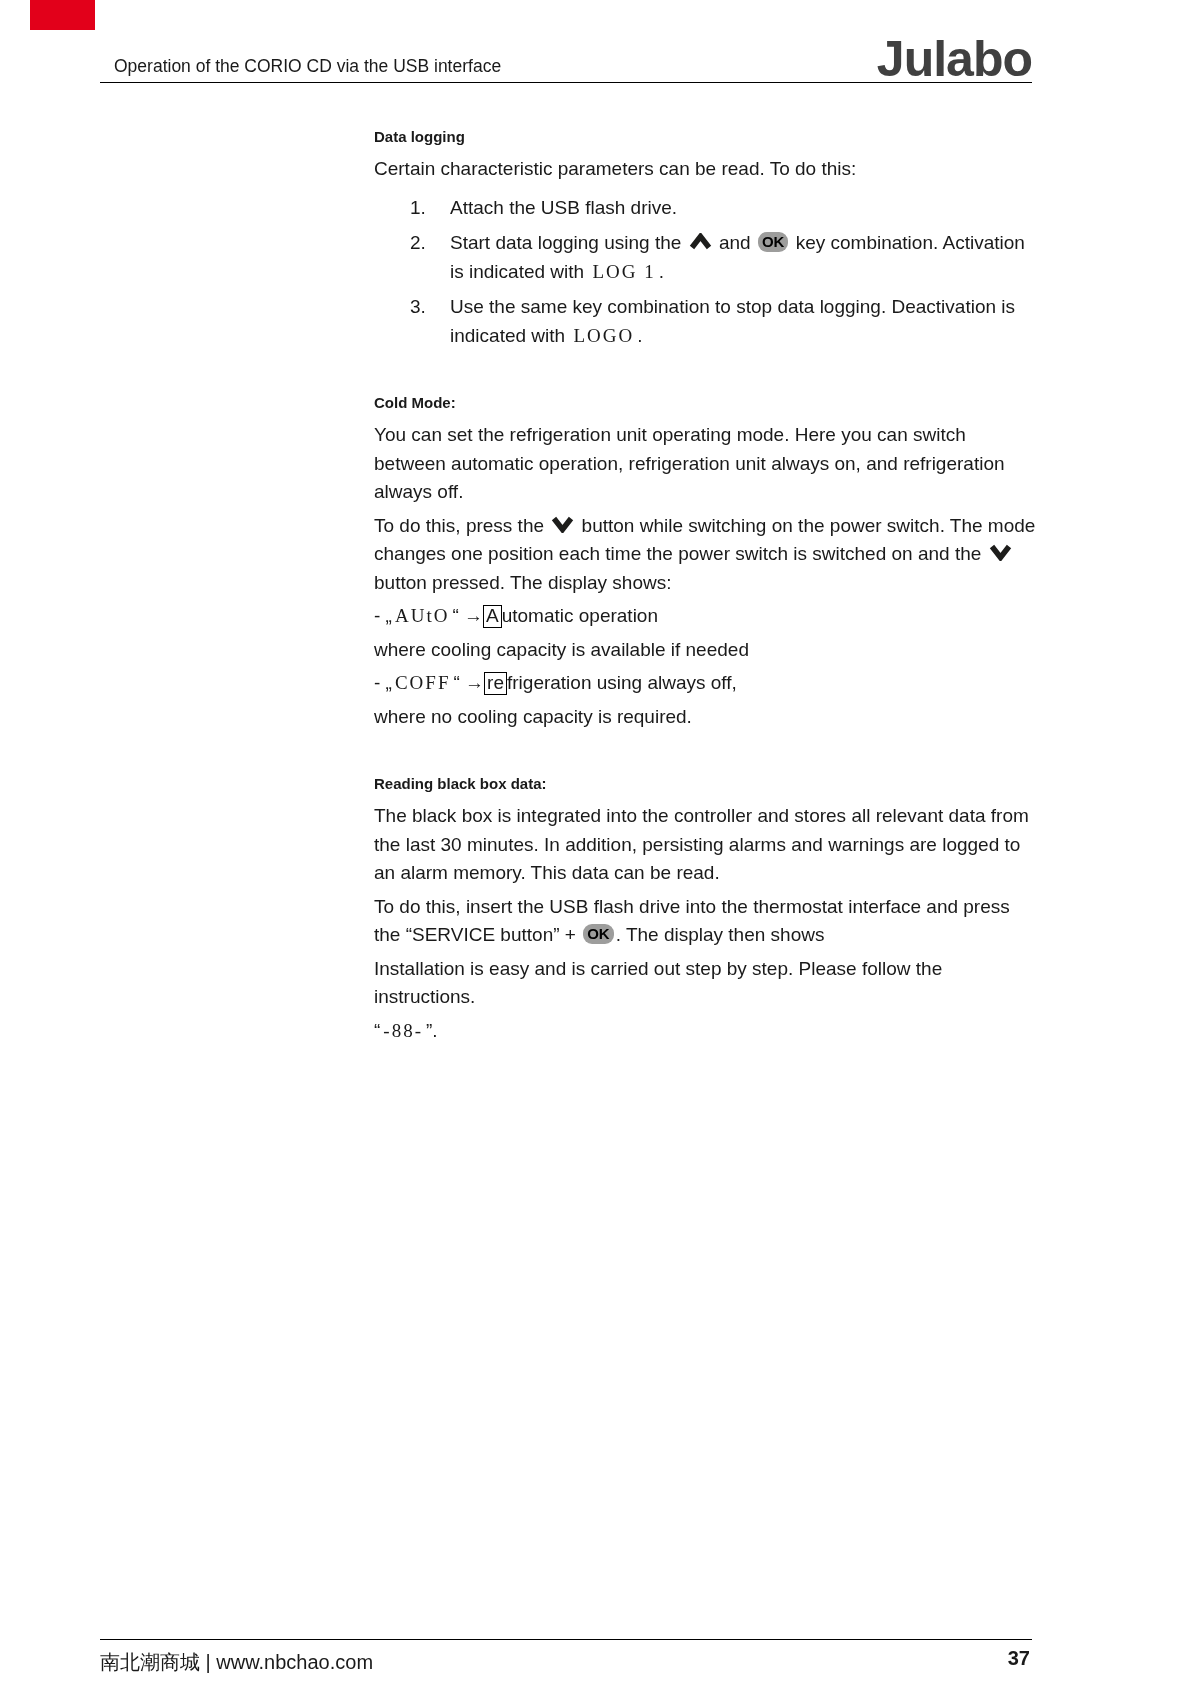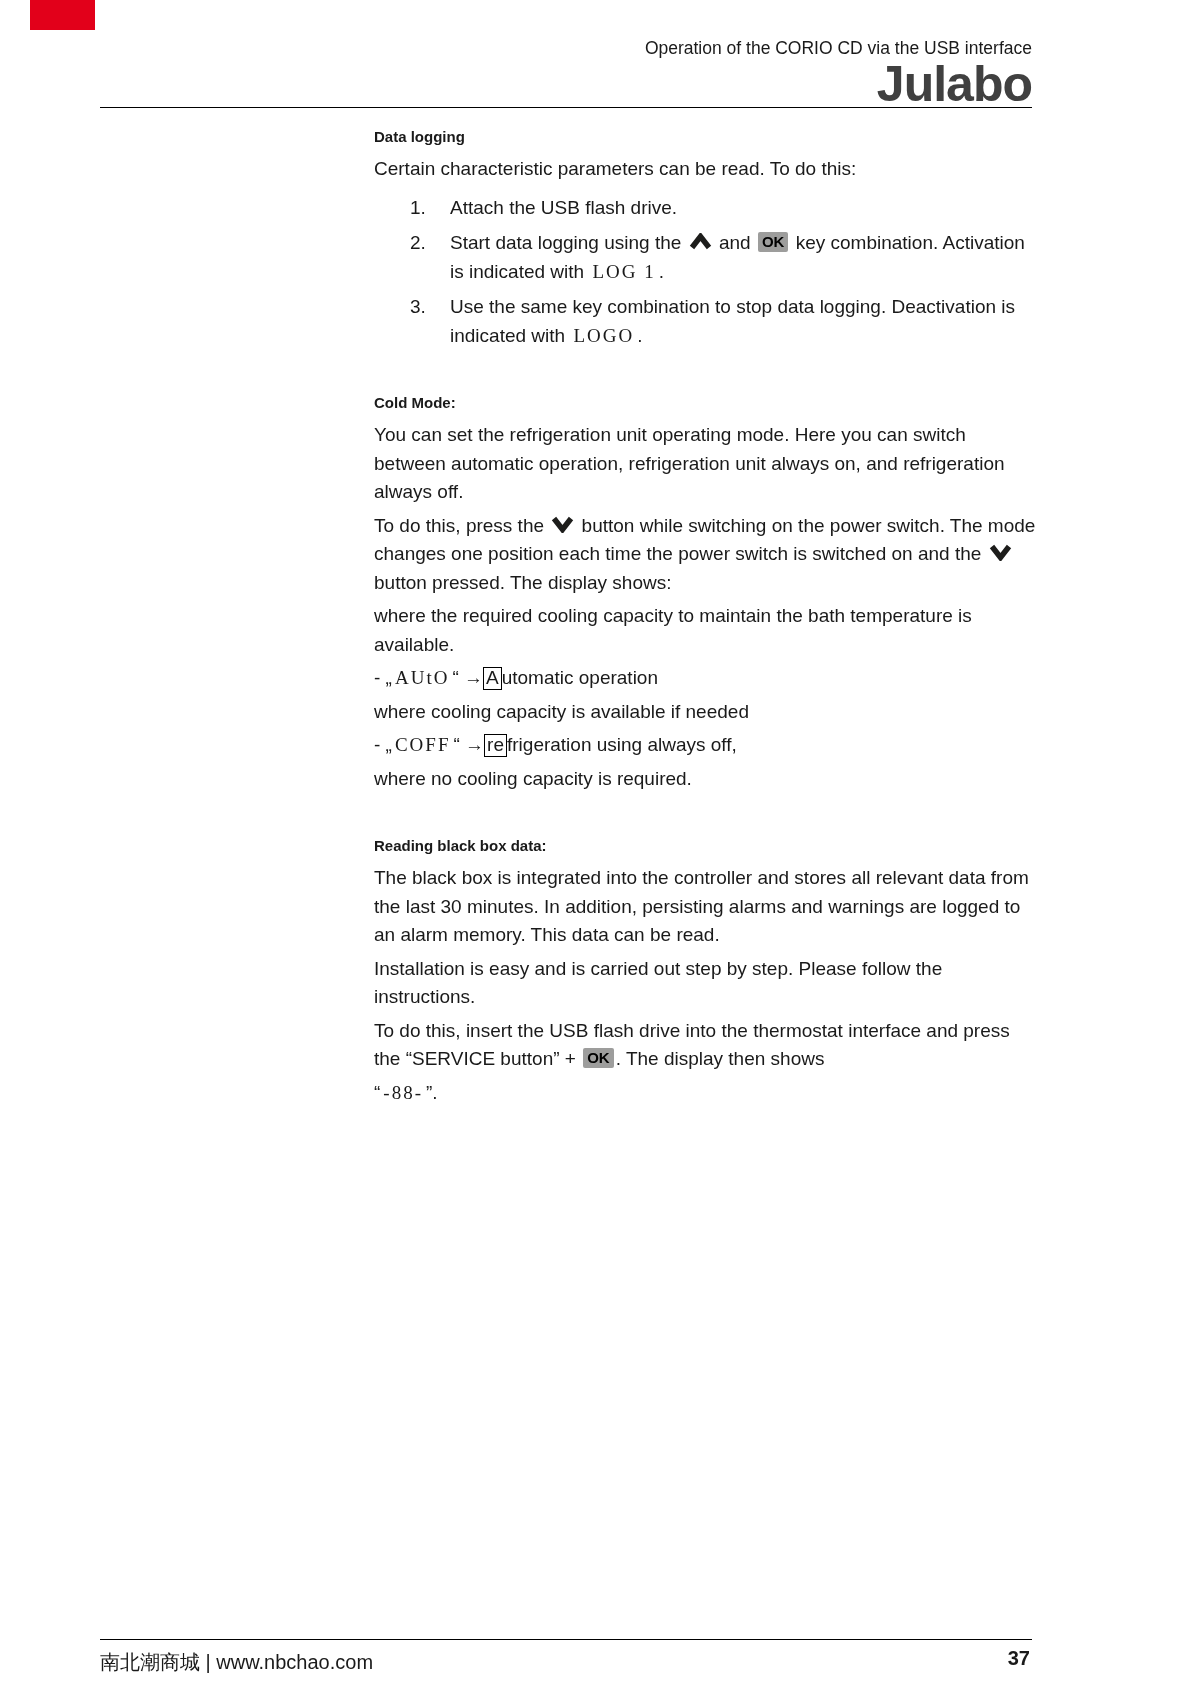--- a/index.html
+++ b/index.html
@@ -4,40 +4,40 @@
 <style>
   * { margin:0; padding:0; box-sizing:border-box; }
   html,body { background:#ffffff; }
   body {
     width:1200px; height:1702px; position:relative;
     font-family:"Liberation Sans", sans-serif; color:#1a1a1a;
     overflow:hidden;
   }
   .corner-mark { position:absolute; left:30px; top:0; width:65px; height:30px; background:#e2001a; }
   .page-header { position:absolute; left:100px; right:168px; top:0; }
-  .header-row { display:flex; justify-content:space-between; align-items:flex-end; padding-top:38px; padding-bottom:1px;flex-direction:column; }
+  .header-row { display:flex; justify-content:space-between; align-items:flex-end; padding-top:38px; padding-bottom:1px; }
   .header-title { font-size:17.5px; padding-left:14px; padding-bottom:4px; }
   .logo { color:#404040; font-size:50px; font-weight:800; letter-spacing:-1px; line-height:0.85; }
   .rule { border:none; border-top:1.6px solid #000; height:0; }
   main { position:absolute; left:374px; width:662px; top:128px; }
   .section { margin-bottom:44px; }
   .section-heading { font-size:15px; font-weight:700; margin-bottom:10px; }
   .para { font-size:19px; line-height:28.5px; margin:5px 0; }
   .olist { margin:10px 0 0 0; }
   .li { display:flex; font-size:19px; line-height:28.5px; margin:7px 0; }
   .num { width:40px; margin-left:36px; flex:none; }
   .li-body { flex:1; }
   .sevenseg {
     font-family:Liberation Serif, serif;
     letter-spacing:2px; margin:0 3px; font-size:19px;
   }
   .key-icon { display:inline-flex; vertical-align:-1px; margin:0 2px; }
   .ok-key {
     background:#9d9d9c; color:#000; font-weight:700; font-size:15px;
-    padding:1px 4px; border-radius:2px; display:inline-block;
+    padding:1px 4px; border-radius:9px; display:inline-block;
     line-height:1.2; vertical-align:2px; margin:0 2px;
     font-family:"Liberation Sans", sans-serif;
   }
   .boxed { border:1.6px solid #000; padding:0 2px; display:inline-block; line-height:1.1; }
   .page-footer {
     position:absolute; left:100px; right:168px; bottom:26px;
     border-top:1.6px solid #000; padding-top:9px;
   }
   .footer-site { display:block; text-align:left; font-size:20px; }
   .footer-page { position:absolute; right:2px; top:7px; font-weight:700; font-size:20px; }
@@ -83,31 +83,30 @@
       <p class="para"><span class="run">You can set the refrigeration unit operating mode. Here you can switch between automatic operation, refrigeration unit always on, and refrigeration always off.</span></p>
       <p class="para"><span class="run">To do this, press the </span><span class="key-icon">
           <svg width="23" height="17" viewBox="0 0 23 17">
             <polyline points="3,2.5 11.5,13.5 20,2.5" fill="none" stroke="#1d1d1b" stroke-width="5.5"></polyline>
           </svg>
         </span><span class="run"> button while switching on the power switch. The mode changes one position each time the power switch is switched on and the </span><span class="key-icon">
           <svg width="23" height="17" viewBox="0 0 23 17">
             <polyline points="3,2.5 11.5,13.5 20,2.5" fill="none" stroke="#1d1d1b" stroke-width="5.5"></polyline>
           </svg>
         </span><span class="run"> button pressed. The display shows:</span></p>
-      <p class="para"><span class="run">where the required cooling capacity to maintain the bath temperature is available.</span></p>
       <p class="para"><span class="run">- „</span><span class="sevenseg">AUtO</span><span class="run">“ →</span><span class="boxed">A</span><span class="run">utomatic operation</span></p>
       <p class="para"><span class="run">where cooling capacity is available if needed</span></p>
       <p class="para"><span class="run">- „</span><span class="sevenseg">COFF</span><span class="run">“ →</span><span class="boxed">re</span><span class="run">frigeration using always off,</span></p>
       <p class="para"><span class="run">where no cooling capacity is required.</span></p>
     </section>
     <section class="section">
       <h3 class="section-heading">Reading black box data:</h3>
       <p class="para"><span class="run">The black box is integrated into the controller and stores all relevant data from the last 30 minutes. In addition, persisting alarms and warnings are logged to an alarm memory. This data can be read.</span></p>
+      <p class="para"><span class="run">To do this, insert the USB flash drive into the thermostat interface and press the “SERVICE button” + </span><span class="ok-key">OK</span><span class="run">. The display then shows</span></p>
       <p class="para"><span class="run">Installation is easy and is carried out step by step. Please follow the instructions.</span></p>
-      <p class="para"><span class="run">To do this, insert the USB flash drive into the thermostat interface and press the “SERVICE button” + </span><span class="ok-key">OK</span><span class="run">. The display then shows</span></p>
       <p class="para"><span class="run">“</span><span class="sevenseg">-88-</span><span class="run">”.</span></p>
     </section>
   </main>
 
 <footer class="page-footer">
   <span class="footer-site">南北潮商城 | www.nbchao.com</span>
   <span class="footer-page">37</span>
 </footer>
 
 </body></html>

